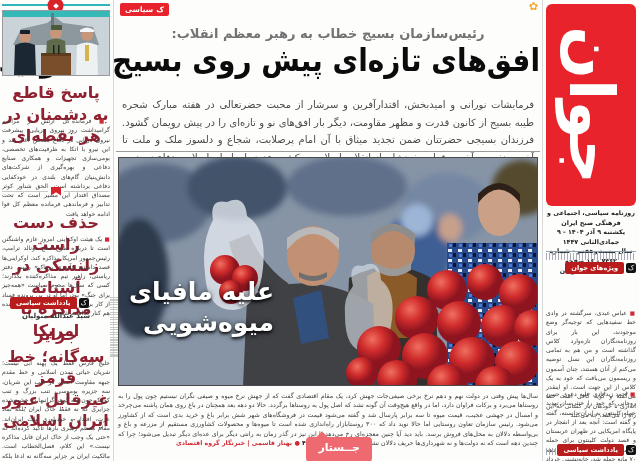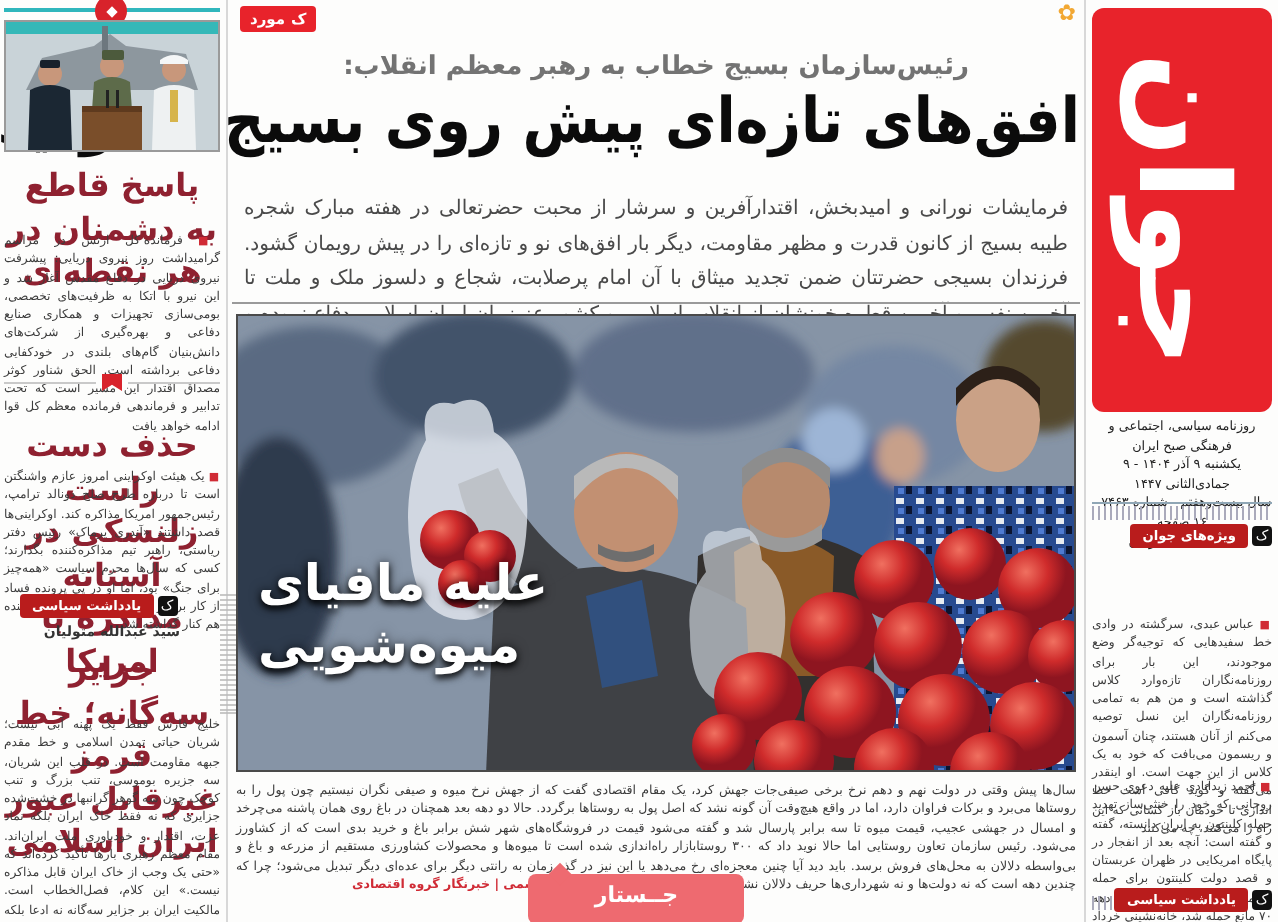--- a/index.html
+++ b/index.html
@@ -11,21 +11,21 @@
   .vrule { position:absolute; top:0; bottom:0; width:1px; background:#d8d8d8; }
 
   
   #col-right { position:absolute; top:0; right:3px; width:92px; height:461px; }
   .masthead-box { position:absolute; top:4px; right:0; width:90px; height:202px;
     background:#e8232b; border-radius:6px; overflow:hidden; }
   .masthead-word { position:absolute; top:50%; left:50%;
     transform:translate(-50%,-50%) rotate(90deg);
     color:#fff; font-size:62px; font-weight:bold; line-height:1; white-space:nowrap; }
   .pub-info { position:absolute; top:209px; right:0; width:90px; text-align:center;
-    font-size:6.4px; line-height:1.5; color:#222; font-weight:normal; }
+    font-size:6.4px; line-height:1.5; color:#222; font-weight:bold; }
   .divider-thin { position:absolute; right:0; width:90px; height:1px; background:#8fa6b5; }
   .hatch { position:absolute; right:0; width:90px; height:7px;
     background:repeating-linear-gradient(90deg,#aab 0,#aab 1px,transparent 1px,transparent 3px); }
   .tag-row { position:absolute; right:0; width:90px; display:flex; flex-direction:row;
     align-items:center; justify-content:flex-start; gap:2px; direction:rtl; }
   .logo-sq { width:10px; height:10px; background:#111; color:#fff; font-size:7px;
     display:flex; align-items:center; justify-content:center; border-radius:2px; flex:0 0 auto; }
   .tag-pill { background:#b91c1c; color:#fff; font-size:6.6px; font-weight:bold;
     padding:1.5px 6px 2.5px; border-radius:2px; white-space:nowrap; }
   .side-head { position:absolute; right:0; width:90px; text-align:center; font-weight:bold;
@@ -47,33 +47,33 @@
   .main-headline { position:absolute; top:42px; right:0; width:100%; text-align:center;
     font-size:28px; font-weight:bold; color:#0b0b0b; letter-spacing:-0.5px;
     transform:scaleY(1.12); transform-origin:top; white-space:nowrap; }
   .lead-summary { position:absolute; top:96px; right:6px; width:412px; font-size:10px;
     line-height:1.75; color:#4a4a4a; text-align:justify; text-align-last:center; }
   .center-hr { position:absolute; top:151px; right:0; width:100%; height:1px; background:#9a9a9a; }
 
   .photo-frame { position:absolute; top:157px; right:2px; width:420px; height:229px;
     border:1px solid #4a4a4a; background:#7d8a99; overflow:hidden; }
   .overlay-head { position:absolute; left:10px; top:118px; color:#fff; font-weight:bold;
-    font-size:25px; line-height:1.25; text-align:left;
+    font-size:25px; line-height:1.25; text-align:right;
     text-shadow:0 2px 3px rgba(0,0,0,.85), 0 0 6px rgba(0,0,0,.6); }
   .photo-credit-strip { position:absolute; top:357px; right:-11px; width:60px; height:8px;
     transform:rotate(90deg); transform-origin:top right; font-size:4.5px; color:#888;
     letter-spacing:1px; border-right:1px solid #bbb;
     background:repeating-linear-gradient(90deg,#bbb 0,#bbb 1px,transparent 1px,transparent 2.5px);
     opacity:.8; }
   .market-body { position:absolute; top:391px; right:2px; width:420px; font-size:6.3px;
     line-height:1.5; color:#3c3c3c; text-align:justify; text-align-last:right; }
   .cont-note { font-weight:bold; color:#111; }
   .red-byline { color:#d02b35; font-weight:bold; }
   .bubble { position:absolute; top:437px; right:168px; background:#ee6a70; color:#fff;
-    font-weight:bold; font-size:11px; padding:4px 33px 8px; border-radius:4px; }
+    font-weight:bold; font-size:11px; padding:4px 12px 8px; border-radius:4px; }
   .bubble::after { content:""; position:absolute; top:-4px; left:12px; width:8px; height:8px;
     background:#ee6a70; transform:rotate(45deg); }
 
   
   #col-left { position:absolute; top:0; left:2px; width:108px; height:461px; }
   .teal-line { position:absolute; top:4px; left:0; width:108px; height:2px; background:#2fb6bc; }
   .rosette { position:absolute; top:-1px; left:47px; width:13px; height:13px; background:#d8232b;
     border-radius:50%; box-shadow:0 0 0 1.5px #d8232b; display:flex; align-items:center;
     justify-content:center; }
   .rosette::after { content:""; width:4px; height:4px; background:#fff; transform:rotate(45deg); }
@@ -125,21 +125,21 @@
     <div class="hatch" style="top:448px; width:42px; right:48px"></div>
     <div class="tag-row" style="top:444px">
       <span class="logo-sq">ک</span>
       <span class="tag-pill">یادداشت سیاسی</span>
     </div>
   </div>
 
   <div id="col-center">
     <div class="section-badge">
       <span>ک</span>
-      <span>مورد</span>
+      <span>سیاسی</span>
     </div>
     <div class="flower">✿</div>
 
     <div class="kicker">رئیس‌سازمان بسیج خطاب به رهبر معظم انقلاب:</div>
     <div class="main-headline">افق‌های تازه‌ای پیش روی بسیج گشودید</div>
     <div class="lead-summary">فرمایشات نورانی و امیدبخش، اقتدارآفرین و سرشار از محبت حضرتعالی در هفته مبارک شجره طیبه بسیج از کانون قدرت و مظهر مقاومت، دیگر بار افق‌های نو و تازه‌ای را در پیش رویمان گشود. فرزندان بسیجی حضرتتان ضمن تجدید میثاق با آن امام پرصلابت، شجاع و دلسوز ملک و ملت تا آخرین نفس و آخرین قطره خونشان از انقلاب اسلامی و کشور عزیزمان ایران اسلامی دفاع نموده و در تمامی عرصه‌های مورد نیاز به‌ویژه خدمت به مردم عزیزمان با تمام توان تلاش می‌نماییم |صفحه۲</div>
     <div class="center-hr"></div>
 
     <div class="photo-frame">
       <svg width="420" height="229" viewBox="0 0 420 229">

